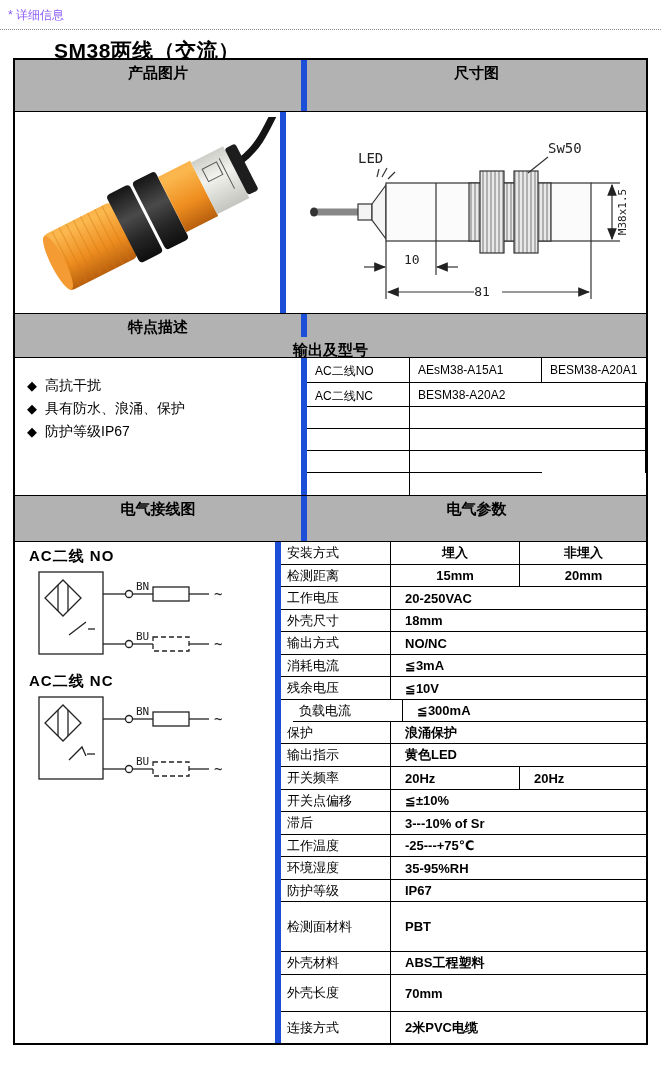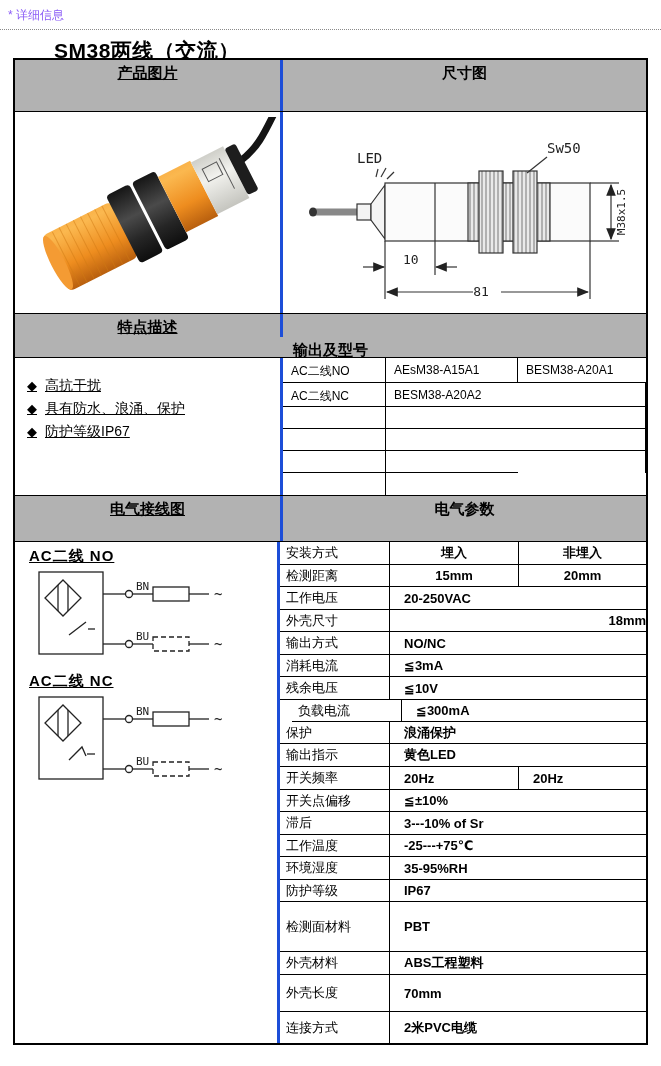--- a/index.html
+++ b/index.html
@@ -11,21 +11,21 @@
   }
   .top-note { position:absolute; top:7px; left:8px; font-size:12px; color:#8b5cf6; }
   .dotted-sep { position:absolute; top:29px; left:0; width:661px; border-top:1px dotted #8a8a8a; }
   .page-title { position:absolute; top:37px; left:14px; font-size:21px; font-weight:bold; letter-spacing:0.5px;margin-left:40px; }
 
   .spec-table {
     position:absolute; left:13px; top:58px; width:635px; height:987px;
     border:2px solid #000; display:flex; flex-direction:column; background:#fff;
   }
   .row { display:flex; width:100%; }
-  .cell-left  { width:268px; border-right:3px solid #1d4ed8; position:relative;text-decoration:underline; }
+  .cell-left  { width:292px; border-right:6px solid #1d4ed8; position:relative; }
   .cell-right { flex:1; position:relative; }
   .header-row { background:#b2b2b2; }
   .header-row .cell-left, .header-row .cell-right {
     text-align:center; font-weight:bold; font-size:15px; padding-top:4px;
   }
   .h1 { height:52px; border-bottom:1px solid #000; }
   .c1 { height:201px; }
   .h2 { height:45px; border-top:1px solid #000; border-bottom:1px solid #000;flex-direction:column; }
   .c2 { height:137px; }
   .h3 { height:47px; border-top:1px solid #000; border-bottom:1px solid #000; }
@@ -322,21 +322,21 @@
                 <div class="param-value split ctr">15mm</div>
                 <div class="param-value split second ctr">20mm</div>
               </div>
             </div>
             <div class="param-row" style="height: 23px;">
               <div class="param-label">工作电压</div>
               <div class="param-values">
                 <div class="param-value full">20-250VAC</div>
               </div>
             </div>
-            <div class="param-row" style="height: 22px; text-align: right;">
+            <div class="param-row" style="height: 22px;">
               <div class="param-label">外壳尺寸</div>
               <div class="param-values">
                 <div class="param-value full">18mm</div>
               </div>
             </div>
             <div class="param-row" style="height: 23px;">
               <div class="param-label">输出方式</div>
               <div class="param-values">
                 <div class="param-value full">NO/NC</div>
               </div>

